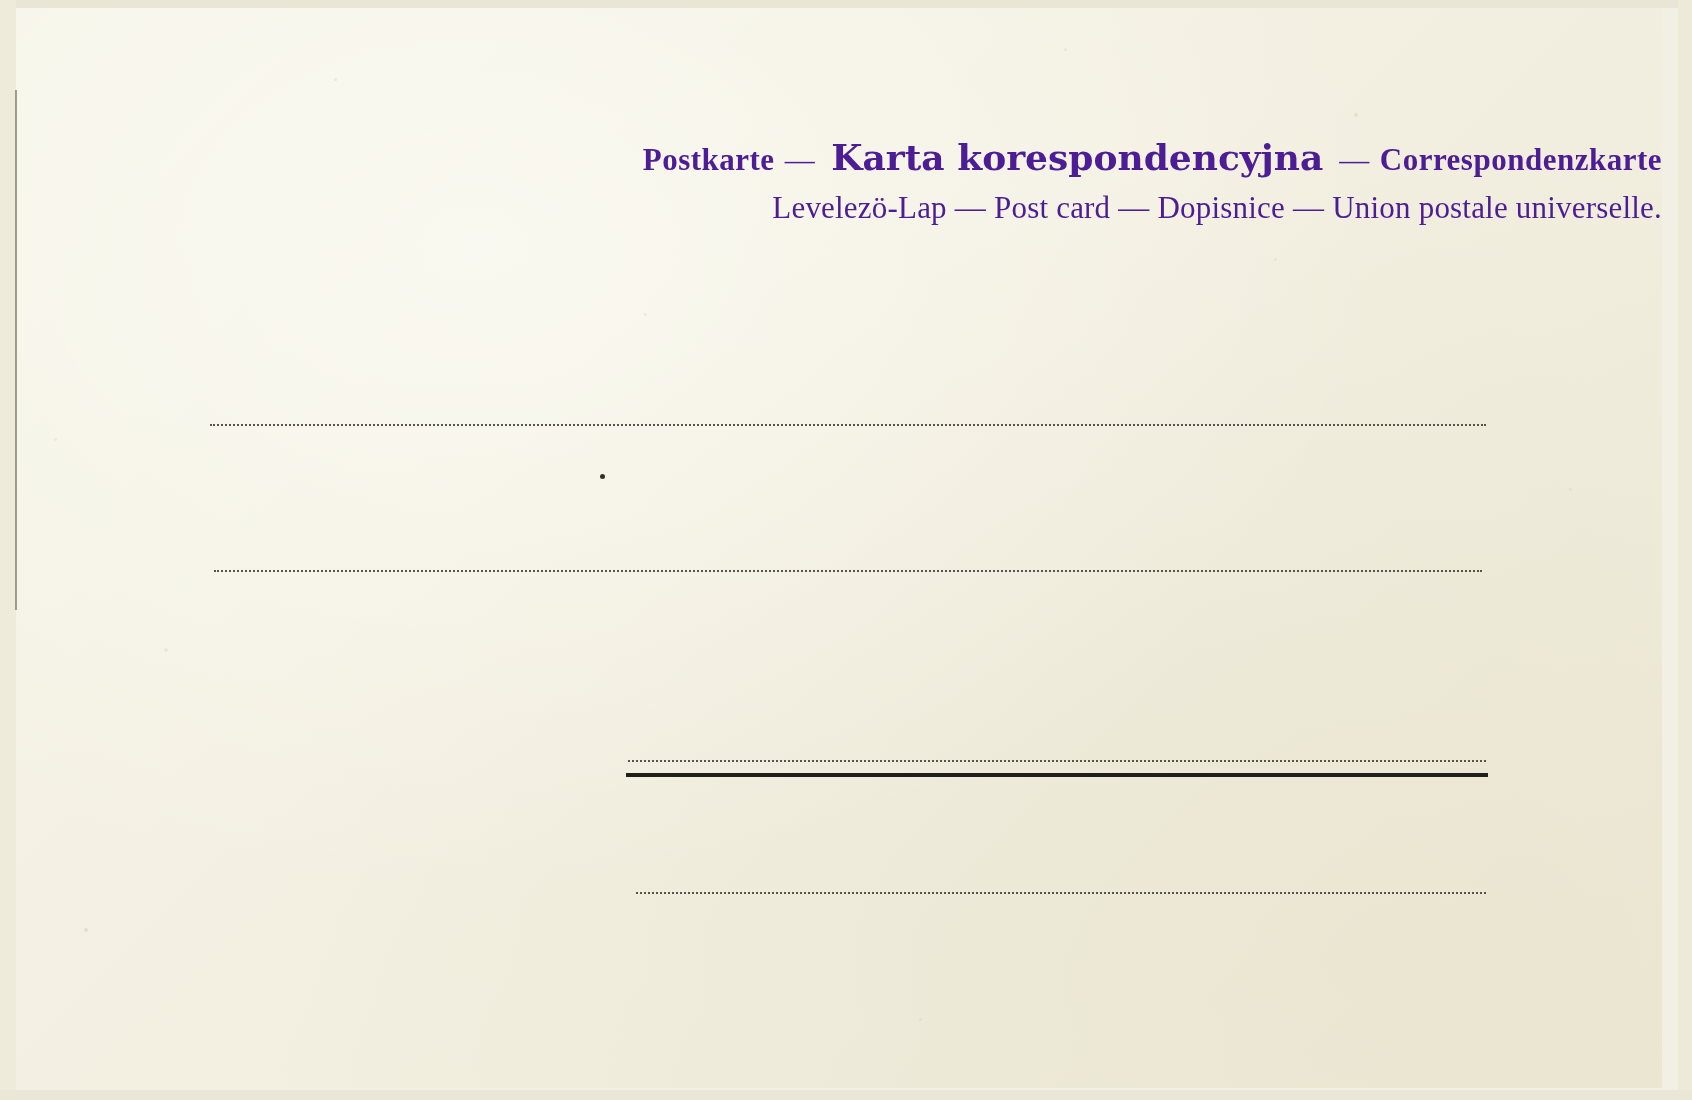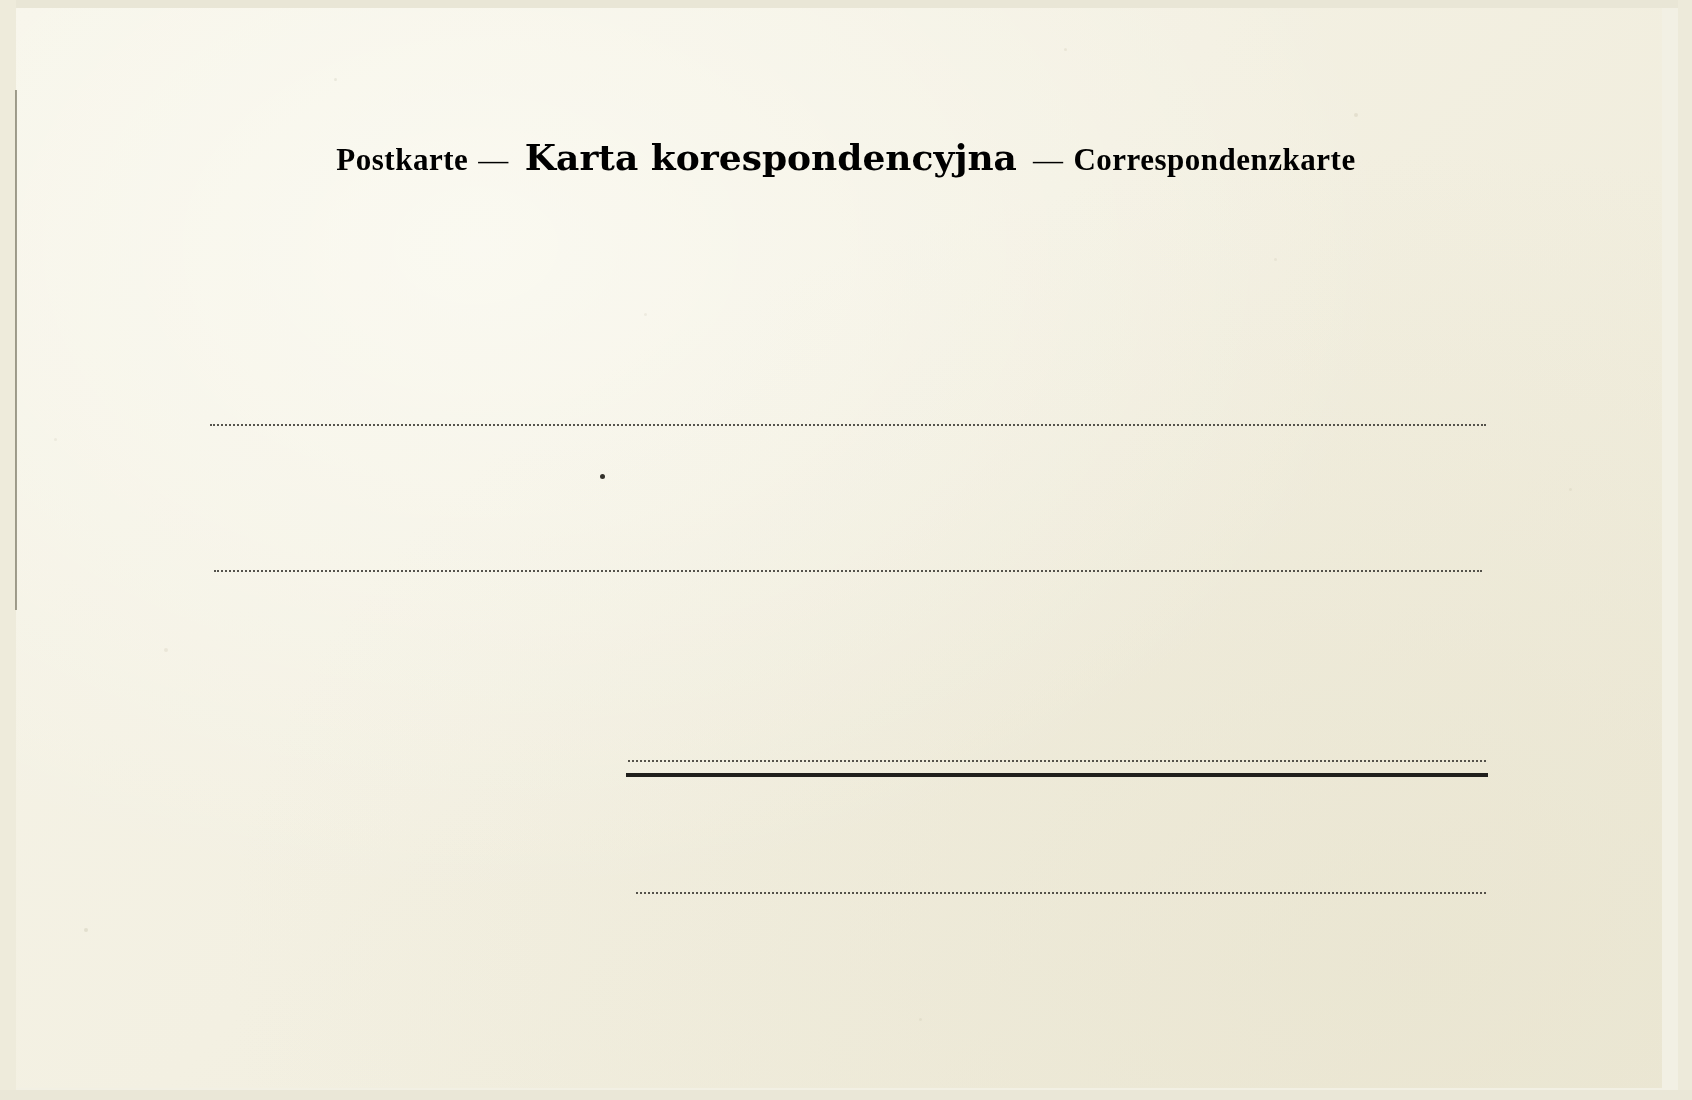--- a/index.html
+++ b/index.html
@@ -74,25 +74,25 @@
   }
   .edge-right {
     position: absolute;
     right: 0; top: 0; width: 14px; height: 1100px;
     background: #edeada;
   }
 
   
   .heading {
     position: absolute;
-    left: 8px;
+    left: 0;
     top: 128px;
     width: 1648px;
-    text-align: center;
-    color: #000000;
+    text-align: right;
+    color: #4c1d95;
   }
   .heading-line1 {
     font-size: 33px;
     letter-spacing: 0.5px;
     white-space: nowrap;
   }
   .heading-line1 .plain {
     font-family: "Liberation Serif", serif;
     font-weight: bold;
     font-size: 31px;
@@ -169,20 +169,23 @@
     <div class="speck" style="left:630px;top:305px;width:3px;height:3px;opacity:.3;"></div>
     <div class="speck" style="left:150px;top:640px;width:4px;height:4px;opacity:.35;"></div>
     <div class="speck" style="left:1555px;top:480px;width:3px;height:3px;opacity:.3;"></div>
     <div class="speck" style="left:905px;top:1010px;width:3px;height:3px;opacity:.3;"></div>
     <div class="speck" style="left:40px;top:430px;width:3px;height:3px;opacity:.3;"></div>
 
     <div class="heading">
       <div class="heading-line1">
         <span class="plain">Postkarte</span><span class="dash">—</span><span class="fancy">Karta korespondencyjna</span><span class="dash">—</span><span class="plain">Correspondenzkarte</span>
       </div>
+      <div class="heading-line2">
+        <span>Levelezö-Lap</span><span class="dash">—</span><span>Post card</span><span class="dash">—</span><span>Dopisnice</span><span class="dash">—</span><span>Union postale universelle.</span>
+      </div>
     </div>
 
     <div class="rule r1"></div>
     <div class="rule r2"></div>
     <div class="rule r3"></div>
     <div class="solid-rule"></div>
     <div class="rule r4"></div>
 
     <div class="ink-dot"></div>
   </div>

